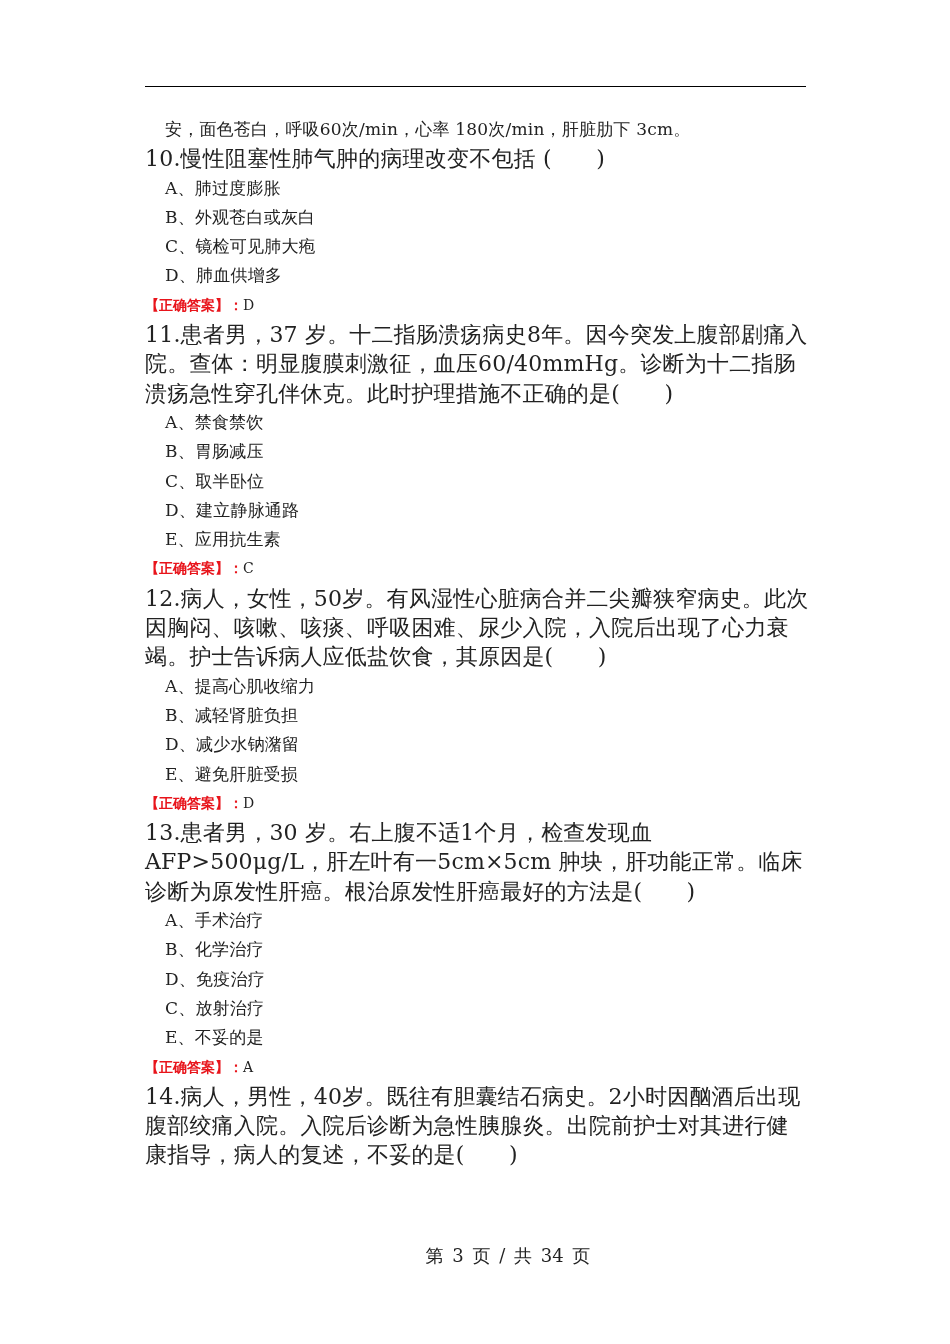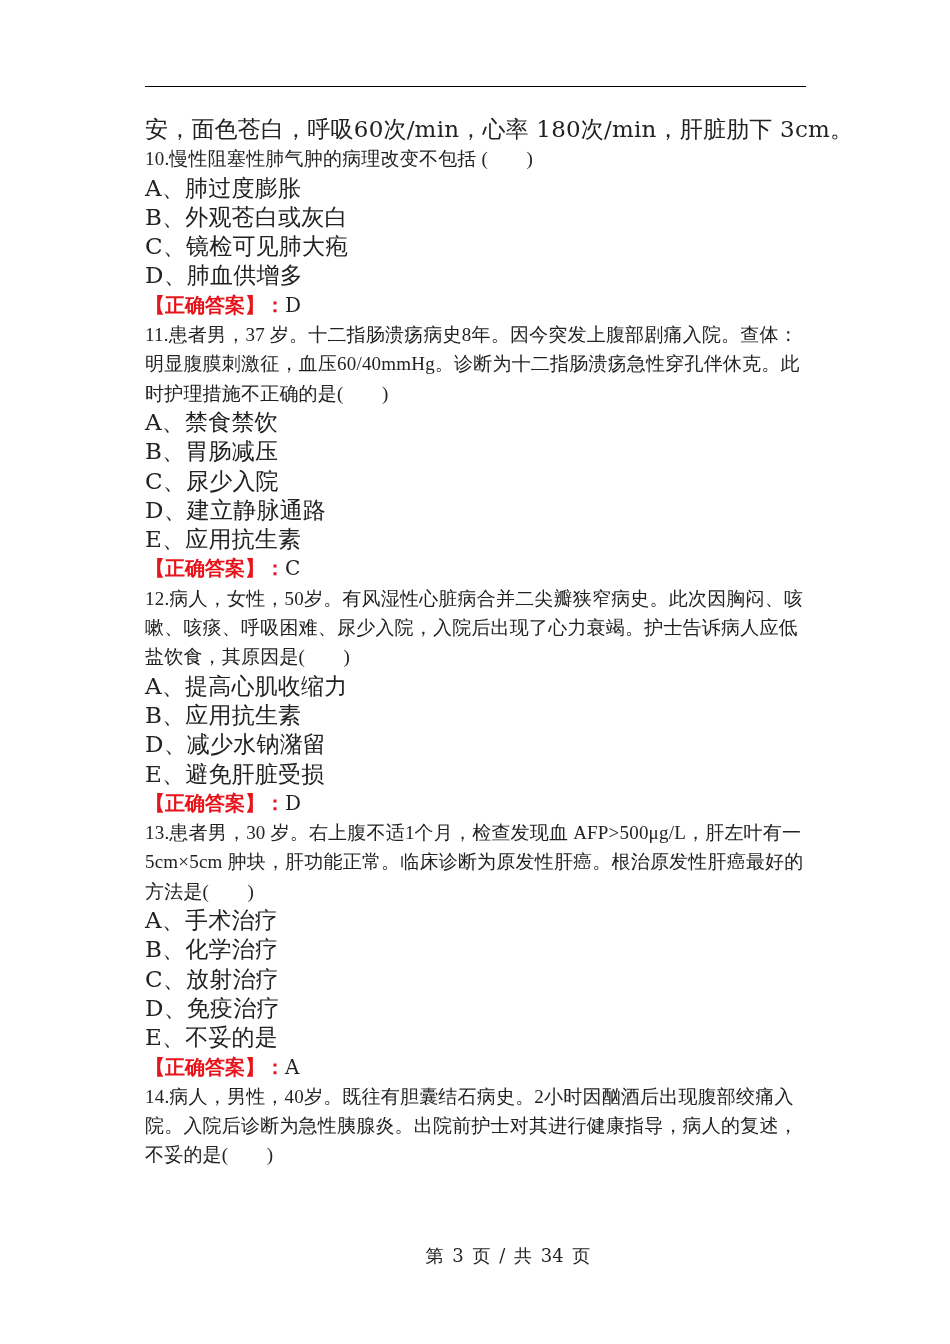--- a/index.html
+++ b/index.html
@@ -1,22 +1,22 @@
 <!DOCTYPE html>
 <html><head>
   <meta charset="utf-8">
   <style>
     html, body { margin: 0; padding: 0; background: #ffffff; }
     body { width: 950px; height: 1344px; position: relative; overflow: hidden;
       font-family: "DejaVu Serif", "Liberation Serif", serif; color: #222; }
     .header-rule { position: absolute; left: 145px; top: 86px; width: 661px; height: 0; border-top: 1.5px solid #000; }
     .content { position: absolute; left: 145px; top: 115px; width: 665px; }
-    .line { font-size: 23px; line-height: 29.3px; white-space: nowrap; letter-spacing: 0.2px; }
-    .para { font-size: 19px; line-height: 29.3px; letter-spacing: 0.2px; font-family: Liberation Serif, serif; }
-    .answer { font-size: 20px; line-height: 29.3px; font-family: "DejaVu Sans", "Liberation Sans", sans-serif; }
+    .line { font-size: 17px; line-height: 29.3px; white-space: nowrap; letter-spacing: 0.2px; margin-left: 20px; }
+    .para { font-size: 22px; line-height: 29.3px; letter-spacing: 0.2px; }
+    .answer { font-size: 14px; line-height: 29.3px; font-family: "DejaVu Sans", "Liberation Sans", sans-serif; }
     .answer .label { color: #e8141b; font-weight: bold; }
     .answer .val { font-family: "DejaVu Serif", "Liberation Serif", serif; color: #222; font-weight: normal; }
     .footer { position: absolute; top: 1244px; left: 0; width: 950px; text-align: center; font-size: 18px;
       font-family: "DejaVu Serif", "Liberation Serif", serif; color: #222; word-spacing: 3px; margin-left: 33px; }
   </style>
 </head>
 <body>
 
 <div class="header-rule"></div>
 
@@ -29,41 +29,41 @@
     <div class="line">B、外观苍白或灰白</div>
     <div class="line">C、镜检可见肺大疱</div>
     <div class="line">D、肺血供增多</div>
     <div class="answer"><span class="label">【正确答案】：</span><span class="val">D</span></div>
   </div>
 
   <div>
     <div class="para">11.患者男，37 岁。十二指肠溃疡病史8年。因今突发上腹部剧痛入院。查体：明显腹膜刺激征，血压60/40mmHg。诊断为十二指肠溃疡急性穿孔伴休克。此时护理措施不正确的是(　　)</div>
     <div class="line">A、禁食禁饮</div>
     <div class="line">B、胃肠减压</div>
-    <div class="line">C、尿少入院</div>
+    <div class="line">C、取半卧位</div>
     <div class="line">D、建立静脉通路</div>
     <div class="line">E、应用抗生素</div>
     <div class="answer"><span class="label">【正确答案】：</span><span class="val">C</span></div>
   </div>
 
   <div>
     <div class="para">12.病人，女性，50岁。有风湿性心脏病合并二尖瓣狭窄病史。此次因胸闷、咳嗽、咳痰、呼吸困难、尿少入院，入院后出现了心力衰竭。护士告诉病人应低盐饮食，其原因是(　　)</div>
     <div class="line">A、提高心肌收缩力</div>
-    <div class="line">B、应用抗生素</div>
+    <div class="line">B、减轻肾脏负担</div>
     <div class="line">D、减少水钠潴留</div>
     <div class="line">E、避免肝脏受损</div>
     <div class="answer"><span class="label">【正确答案】：</span><span class="val">D</span></div>
   </div>
 
   <div>
     <div class="para">13.患者男，30 岁。右上腹不适1个月，检查发现血 AFP&gt;500μg/L，肝左叶有一5cm×5cm 肿块，肝功能正常。临床诊断为原发性肝癌。根治原发性肝癌最好的方法是(　　)</div>
     <div class="line">A、手术治疗</div>
     <div class="line">B、化学治疗</div>
+    <div class="line">D、免疫治疗</div>
     <div class="line">C、放射治疗</div>
-    <div class="line">D、免疫治疗</div>
     <div class="line">E、不妥的是</div>
     <div class="answer"><span class="label">【正确答案】：</span><span class="val">A</span></div>
   </div>
 
   <div>
     <div class="para">14.病人，男性，40岁。既往有胆囊结石病史。2小时因酗酒后出现腹部绞痛入院。入院后诊断为急性胰腺炎。出院前护士对其进行健康指导，病人的复述，不妥的是(　　)</div>
   </div>
 </div>
 
 <div class="footer">第 3 页 / 共 34 页</div>

